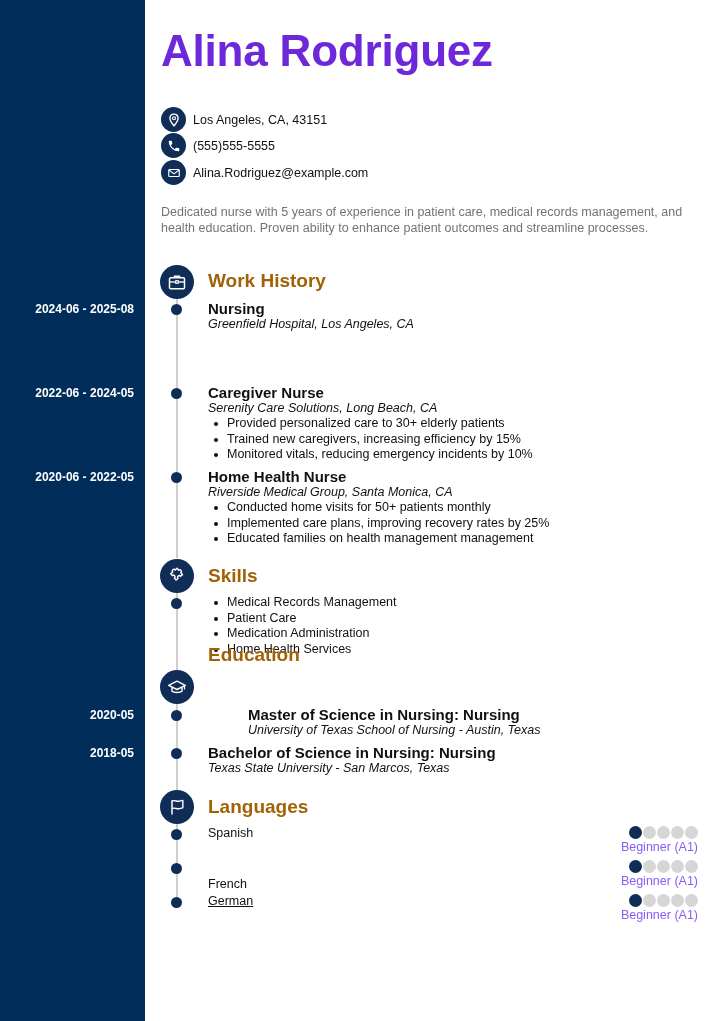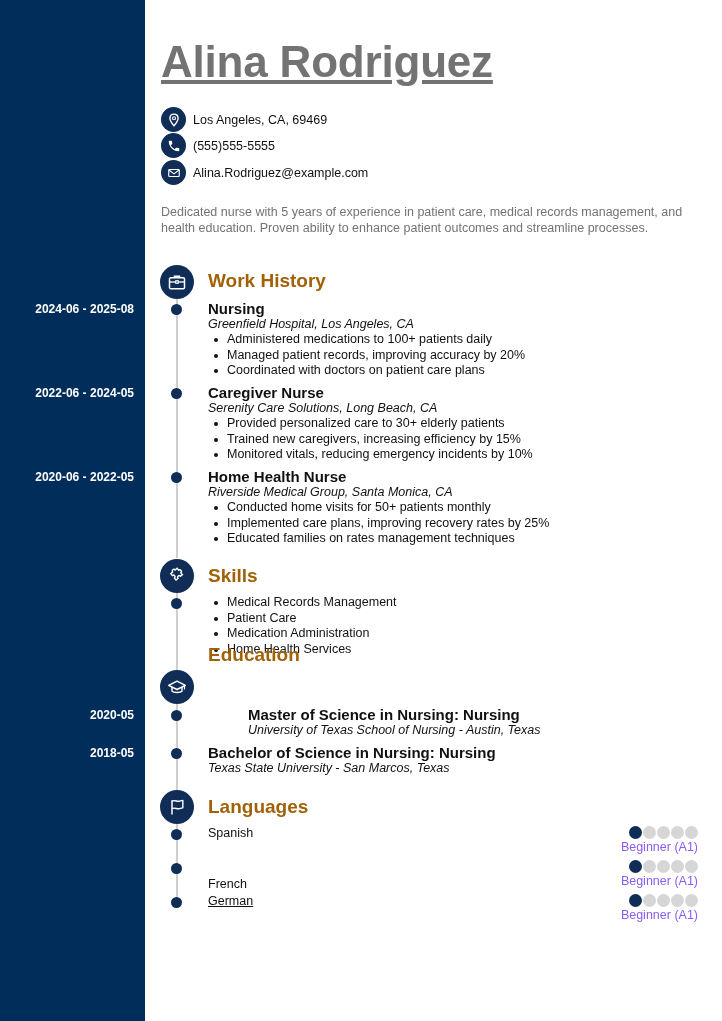--- a/index.html
+++ b/index.html
@@ -1,21 +1,21 @@
 <!DOCTYPE html>
 <html><head>
 <meta charset="utf-8">
 <style>
   * { margin: 0; padding: 0; box-sizing: border-box; }
   html, body { width: 722px; height: 1021px; background: #ffffff; overflow: hidden; }
   body { position: relative; font-family: "Liberation Sans", "DejaVu Sans", sans-serif; color: #111; }
 
   .sidebar { position: absolute; left: 0; top: 0; width: 145px; height: 1021px; background: #012d5a; }
 
-  .name { position: absolute; left: 161px; top: 40px; font-size: 44px; font-weight: bold; color: #737373; letter-spacing: -0.2px; line-height: 1; white-space: nowrap; text-decoration: underline; }
+  .name { position: absolute; left: 161px; top: 29px; font-size: 44px; font-weight: bold; color: #6d28d9; letter-spacing: -0.2px; line-height: 1; white-space: nowrap; }
 
   .contact-row { position: absolute; left: 161px; display: flex; align-items: center; }
   .contact-icon { width: 25px; height: 25px; border-radius: 50%; background: #0f2d56; display: flex; align-items: center; justify-content: center; margin-right: 7px; }
   .contact-icon svg { width: 14px; height: 14px; }
   .contact-text { font-size: 12.5px; color: #111; white-space: nowrap; }
 
   .summary { position: absolute; left: 161px; top: 205px; width: 540px; font-size: 12.5px; line-height: 15.5px; color: #737373; }
 
   .timeline-line { position: absolute; left: 176px; width: 1.5px; background: #cfcfcf; }
 
@@ -47,21 +47,21 @@
 
 <div class="name">Alina Rodriguez</div>
 
 <div class="contact-row" style="top:107px;">
   <span class="contact-icon">
     <svg viewBox="0 0 24 24">
         <path d="M12 2C8 2 5 5 5 9c0 5 7 13 7 13s7-8 7-13c0-4-3-7-7-7z" fill="none" stroke="#fff" stroke-width="2.4"></path>
         <circle cx="12" cy="9" r="2.6" fill="none" stroke="#fff" stroke-width="2"></circle>
       </svg>
   </span>
-  <span class="contact-text">Los Angeles, CA, 69469</span>
+  <span class="contact-text">Los Angeles, CA, 43151</span>
 </div>
 
 <div class="contact-row" style="top:133px;">
   <span class="contact-icon">
     <svg viewBox="0 0 24 24">
         <path d="M6.6 10.8c1.4 2.8 3.8 5.1 6.6 6.6l2.2-2.2c.3-.3.7-.4 1-.2 1.1.4 2.3.6 3.6.6.6 0 1 .4 1 1V20c0 .6-.4 1-1 1C10.6 21 3 13.4 3 4c0-.6.4-1 1-1h3.5c.6 0 1 .4 1 1 0 1.3.2 2.5.6 3.6.1.3 0 .7-.2 1l-2.3 2.2z" fill="#fff"></path>
       </svg>
   </span>
   <span class="contact-text">(555)555-5555</span>
 </div>
@@ -91,25 +91,20 @@
       <rect x="10.5" y="10.5" width="3" height="3" fill="#0f2d56" stroke="#fff" stroke-width="1.4"></rect>
     </svg>
 </div>
 <div class="sec-title" style="top:270px;">Work History</div>
 
 <div class="date" style="top:302px;">2024-06 - 2025-08</div>
 <div class="dot" style="top:304px;"></div>
 <div class="entry" style="top:300px;">
   <div class="entry-title">Nursing</div>
   <div class="entry-sub">Greenfield Hospital, Los Angeles, CA</div>
-  <ul class="bullets">
-    <li>Administered medications to 100+ patients daily</li>
-    <li>Managed patient records, improving accuracy by 20%</li>
-    <li>Coordinated with doctors on patient care plans</li>
-  </ul>
 </div>
 
 <div class="date" style="top:386px;">2022-06 - 2024-05</div>
 <div class="dot" style="top:388px;"></div>
 <div class="entry" style="top:384px;">
   <div class="entry-title">Caregiver Nurse</div>
   <div class="entry-sub">Serenity Care Solutions, Long Beach, CA</div>
   <ul class="bullets">
     <li>Provided personalized care to 30+ elderly patients</li>
     <li>Trained new caregivers, increasing efficiency by 15%</li>
@@ -118,21 +113,21 @@
 </div>
 
 <div class="date" style="top:470px;">2020-06 - 2022-05</div>
 <div class="dot" style="top:472px;"></div>
 <div class="entry" style="top:468px;">
   <div class="entry-title">Home Health Nurse</div>
   <div class="entry-sub">Riverside Medical Group, Santa Monica, CA</div>
   <ul class="bullets">
     <li>Conducted home visits for 50+ patients monthly</li>
     <li>Implemented care plans, improving recovery rates by 25%</li>
-    <li>Educated families on rates management techniques</li>
+    <li>Educated families on health management management</li>
   </ul>
 </div>
 
 <div class="sec-icon" style="top:559px;">
   <svg viewBox="0 0 24 24">
       <path d="M8 5h3a2 2 0 1 1 4 0h3v3a2 2 0 1 1 0 4v3h-3a2 2 0 1 0-4 0H8v-3a2 2 0 1 0 0-4V5z" fill="none" stroke="#fff" stroke-width="1.7" transform="rotate(-40 12 12)"></path>
     </svg>
 </div>
 <div class="sec-title" style="top:565px;">Skills</div>
 <div class="dot" style="top:598px;"></div>

